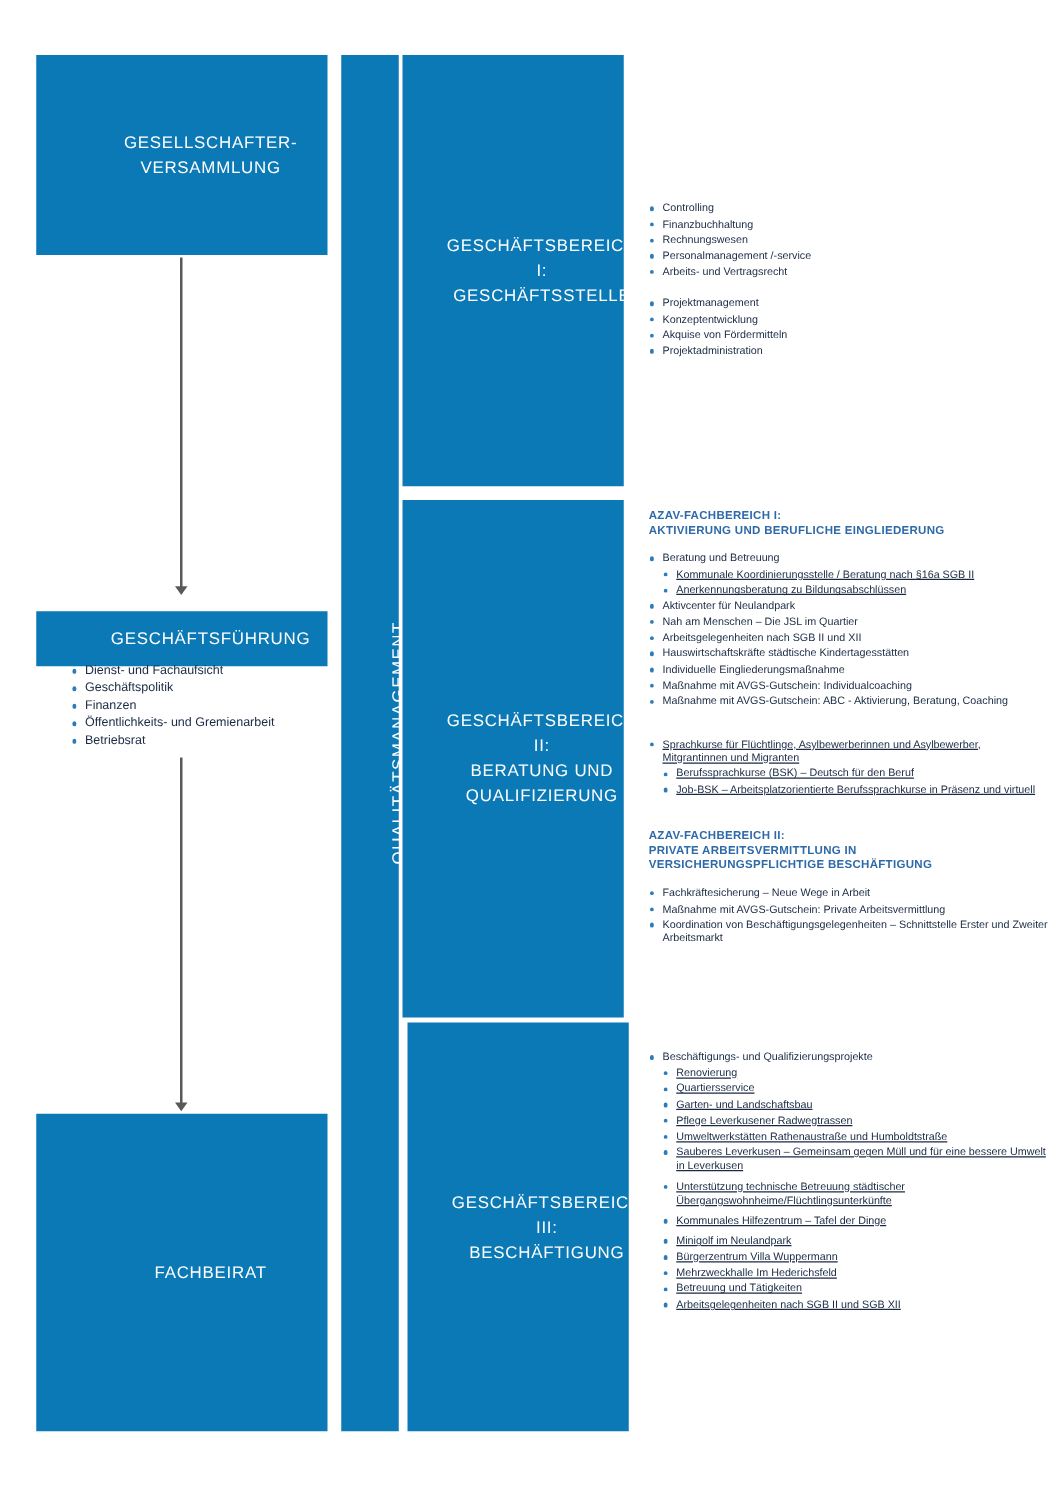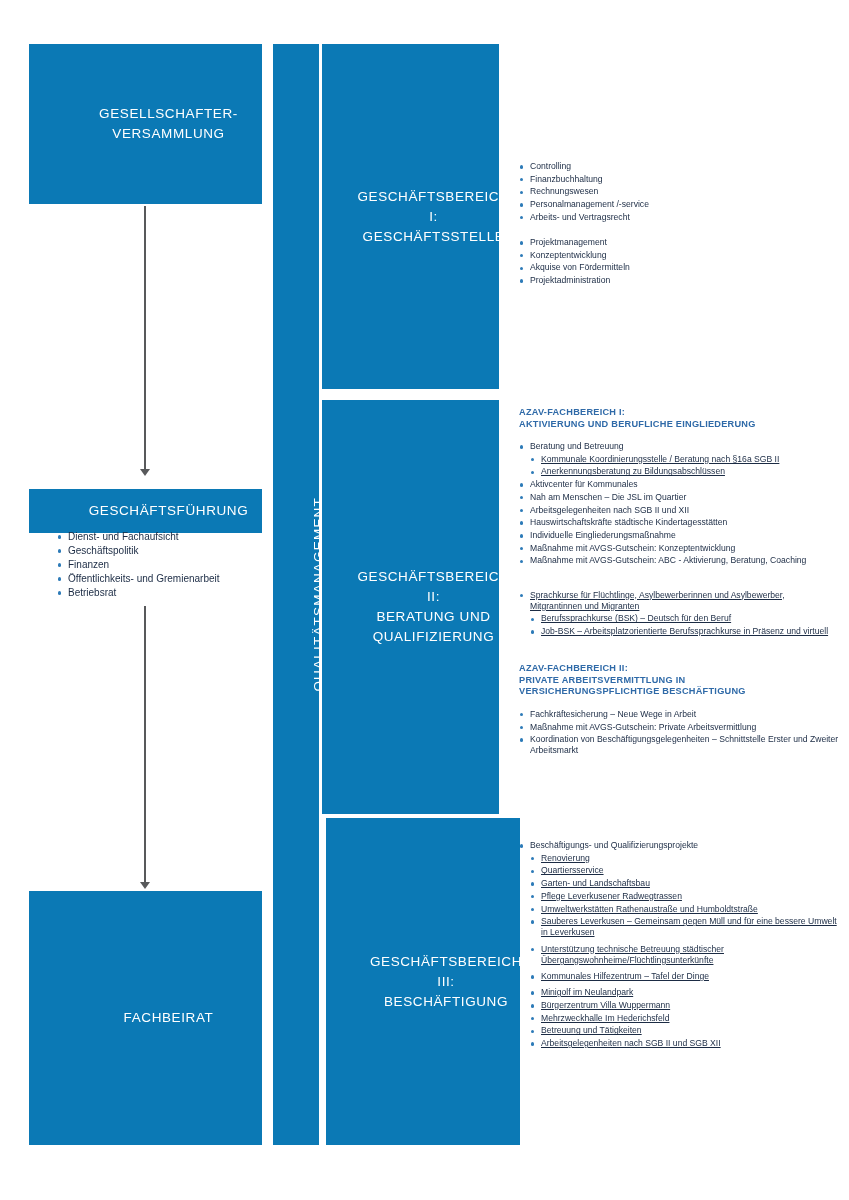--- a/index.html
+++ b/index.html
@@ -49,21 +49,21 @@
     writing-mode: vertical-rl;
     transform: rotate(180deg);
     font-size: 13.5px;
     letter-spacing: 1.2px;
     padding: 0;
   }
 
   
   #box-gb1 { left: 322px; top: 44px;  width: 177px; height: 345px; }
   #box-gb2 { left: 322px; top: 400px; width: 177px; height: 414px; }
-  #box-gb3 { left: 326px; top: 818px; width: 194px; height: 327px; }
+  #box-gb3 { left: 326px; top: 818px; width: 177px; height: 327px; }
 
   
   .connector {
     position: absolute;
     width: 11px;
     left: 140px;
   }
   .connector .stem {
     position: absolute;
     left: 4px;
@@ -235,26 +235,26 @@
       <li>Projektadministration</li>
     </ul>
   </div>
 <div class="content-col" id="content-gb2">
     <div class="section-heading">AZAV-FACHBEREICH I:
 AKTIVIERUNG UND BERUFLICHE EINGLIEDERUNG</div>
     <ul class="blist">
       <li>Beratung und Betreuung</li>
       <li class="sub">Kommunale Koordinierungsstelle / Beratung nach §16a SGB II</li>
       <li class="sub">Anerkennungsberatung zu Bildungsabschlüssen</li>
-      <li>Aktivcenter für Kommunales</li>
+      <li>Aktivcenter für Neulandpark</li>
       <li>Nah am Menschen – Die JSL im Quartier</li>
       <li>Arbeitsgelegenheiten nach SGB II und XII</li>
       <li>Hauswirtschaftskräfte städtische Kindertagesstätten</li>
       <li>Individuelle Eingliederungsmaßnahme</li>
-      <li>Maßnahme mit AVGS-Gutschein: Konzeptentwicklung</li>
+      <li>Maßnahme mit AVGS-Gutschein: Individualcoaching</li>
       <li>Maßnahme mit AVGS-Gutschein: ABC - Aktivierung, Beratung, Coaching</li>
       <li class="gap">Sprachkurse für Flüchtlinge, Asylbewerberinnen und Asylbewerber, Mitgrantinnen und Migranten</li>
       <li class="sub">Berufssprachkurse (BSK) – Deutsch für den Beruf</li>
       <li class="sub">Job-BSK – Arbeitsplatzorientierte Berufssprachkurse in Präsenz und virtuell</li>
     </ul>
     <div class="section-heading" style="margin-top: 26px;">AZAV-FACHBEREICH II:
 PRIVATE ARBEITSVERMITTLUNG IN
 VERSICHERUNGSPFLICHTIGE BESCHÄFTIGUNG</div>
     <ul class="blist">
       <li>Fachkräftesicherung – Neue Wege in Arbeit</li>

